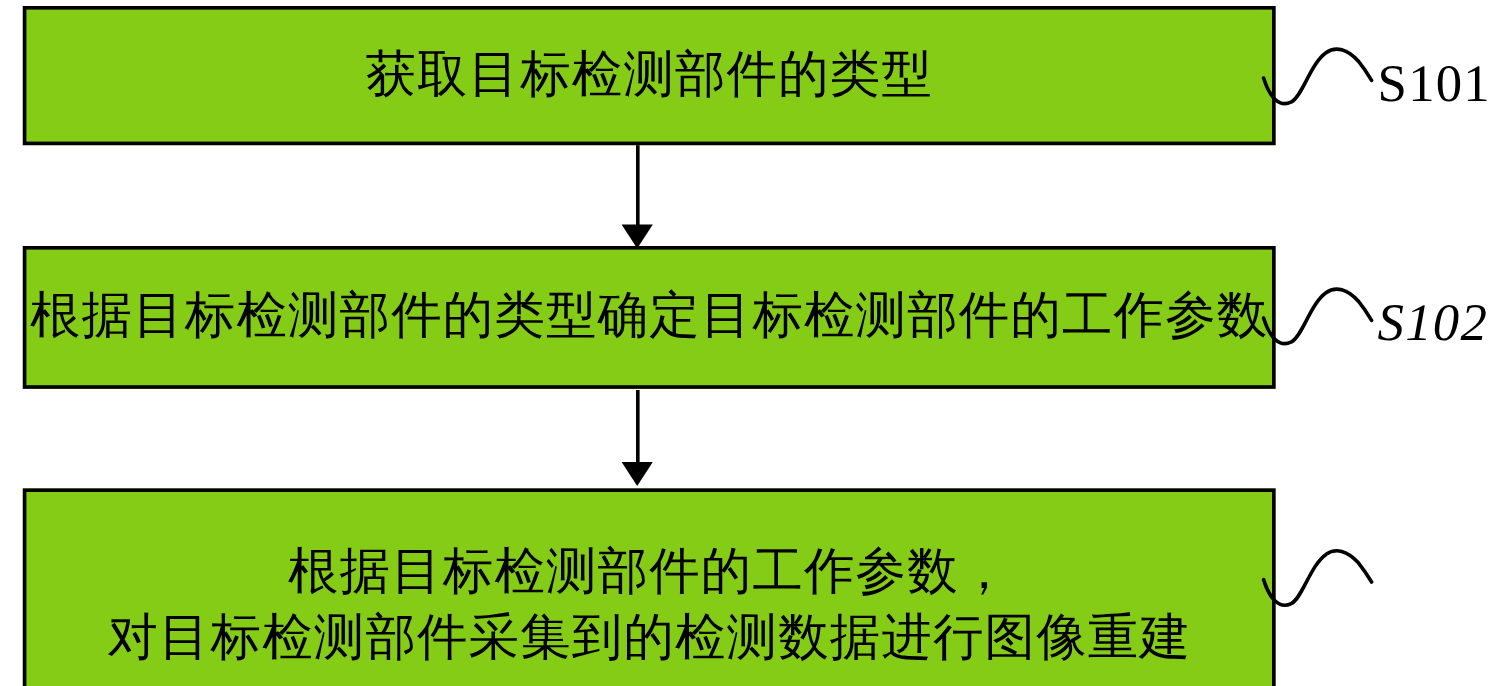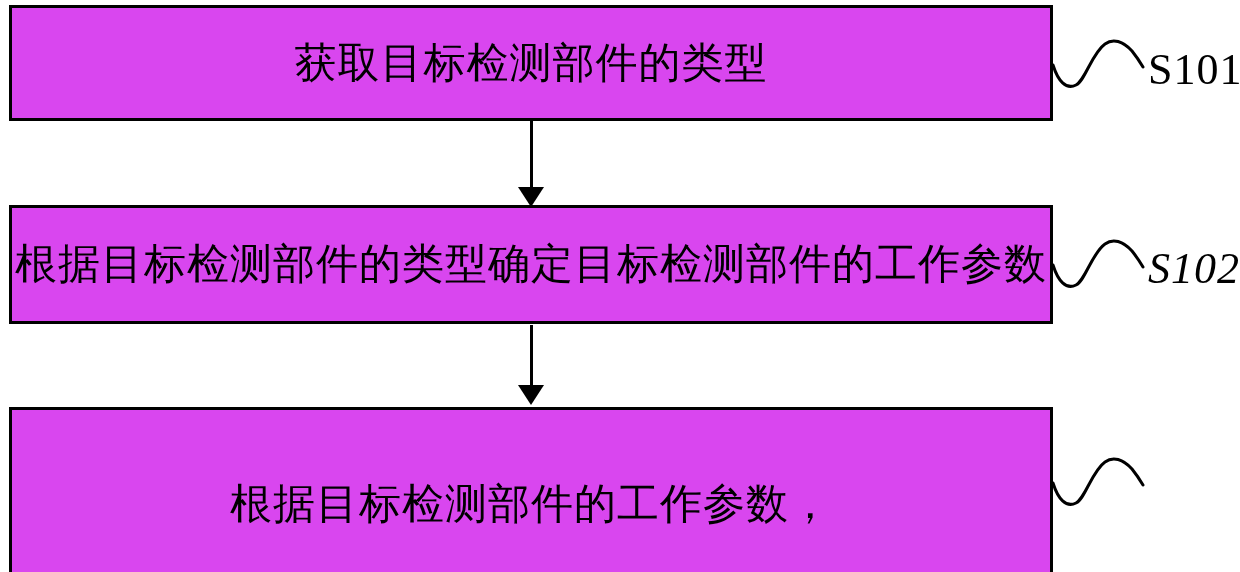--- a/index.html
+++ b/index.html
@@ -8,24 +8,24 @@
     position: relative;
     width: 1240px;
     height: 572px;
     background: #ffffff;
     font-family: "Liberation Serif", "DejaVu Serif", serif;
     color: #000000;
     overflow: hidden;
   }
   .step-box {
     position: absolute;
-    left: 9px;
+    left: 19px;
     width: 1044px;
     border: 3px solid #000000;
-    background: #d946ef;
+    background: #84cc16;
     display: flex;
     flex-direction: column;
     align-items: center;
     justify-content: center;
     text-align: center;
   }
   .box-line {
     font-size: 42px;
     letter-spacing: 1px;
     line-height: 55px;
@@ -99,18 +99,19 @@
   <svg class="squiggle" id="squiggle-2" viewBox="0 0 94 56">
     <path d="M 2 28 C 7 44, 15 53, 25 48 C 34 44, 41 16, 54 7 C 62 1, 72 4, 81 14 C 85 19, 89 25, 92 30" fill="none" stroke="#000000" stroke-width="3" stroke-linecap="round"></path>
   </svg>
   <div class="ref-label" id="ref-2">S102</div>
 
   <div class="arrow-line" id="arrow-line-2"></div>
   <div class="arrow-head" id="arrow-head-2"></div>
 
   <div class="step-box" id="box-3">
     <div class="box-line">根据目标检测部件的工作参数，</div>
+    <div class="box-line">对目标检测部件采集到的检测数据进行图像重建</div>
   </div>
   <svg class="squiggle" id="squiggle-3" viewBox="0 0 94 56">
     <path d="M 2 28 C 7 44, 15 53, 25 48 C 34 44, 41 16, 54 7 C 62 1, 72 4, 81 14 C 85 19, 89 25, 92 30" fill="none" stroke="#000000" stroke-width="3" stroke-linecap="round"></path>
   </svg>
 
 </div>
 
 </body></html>

